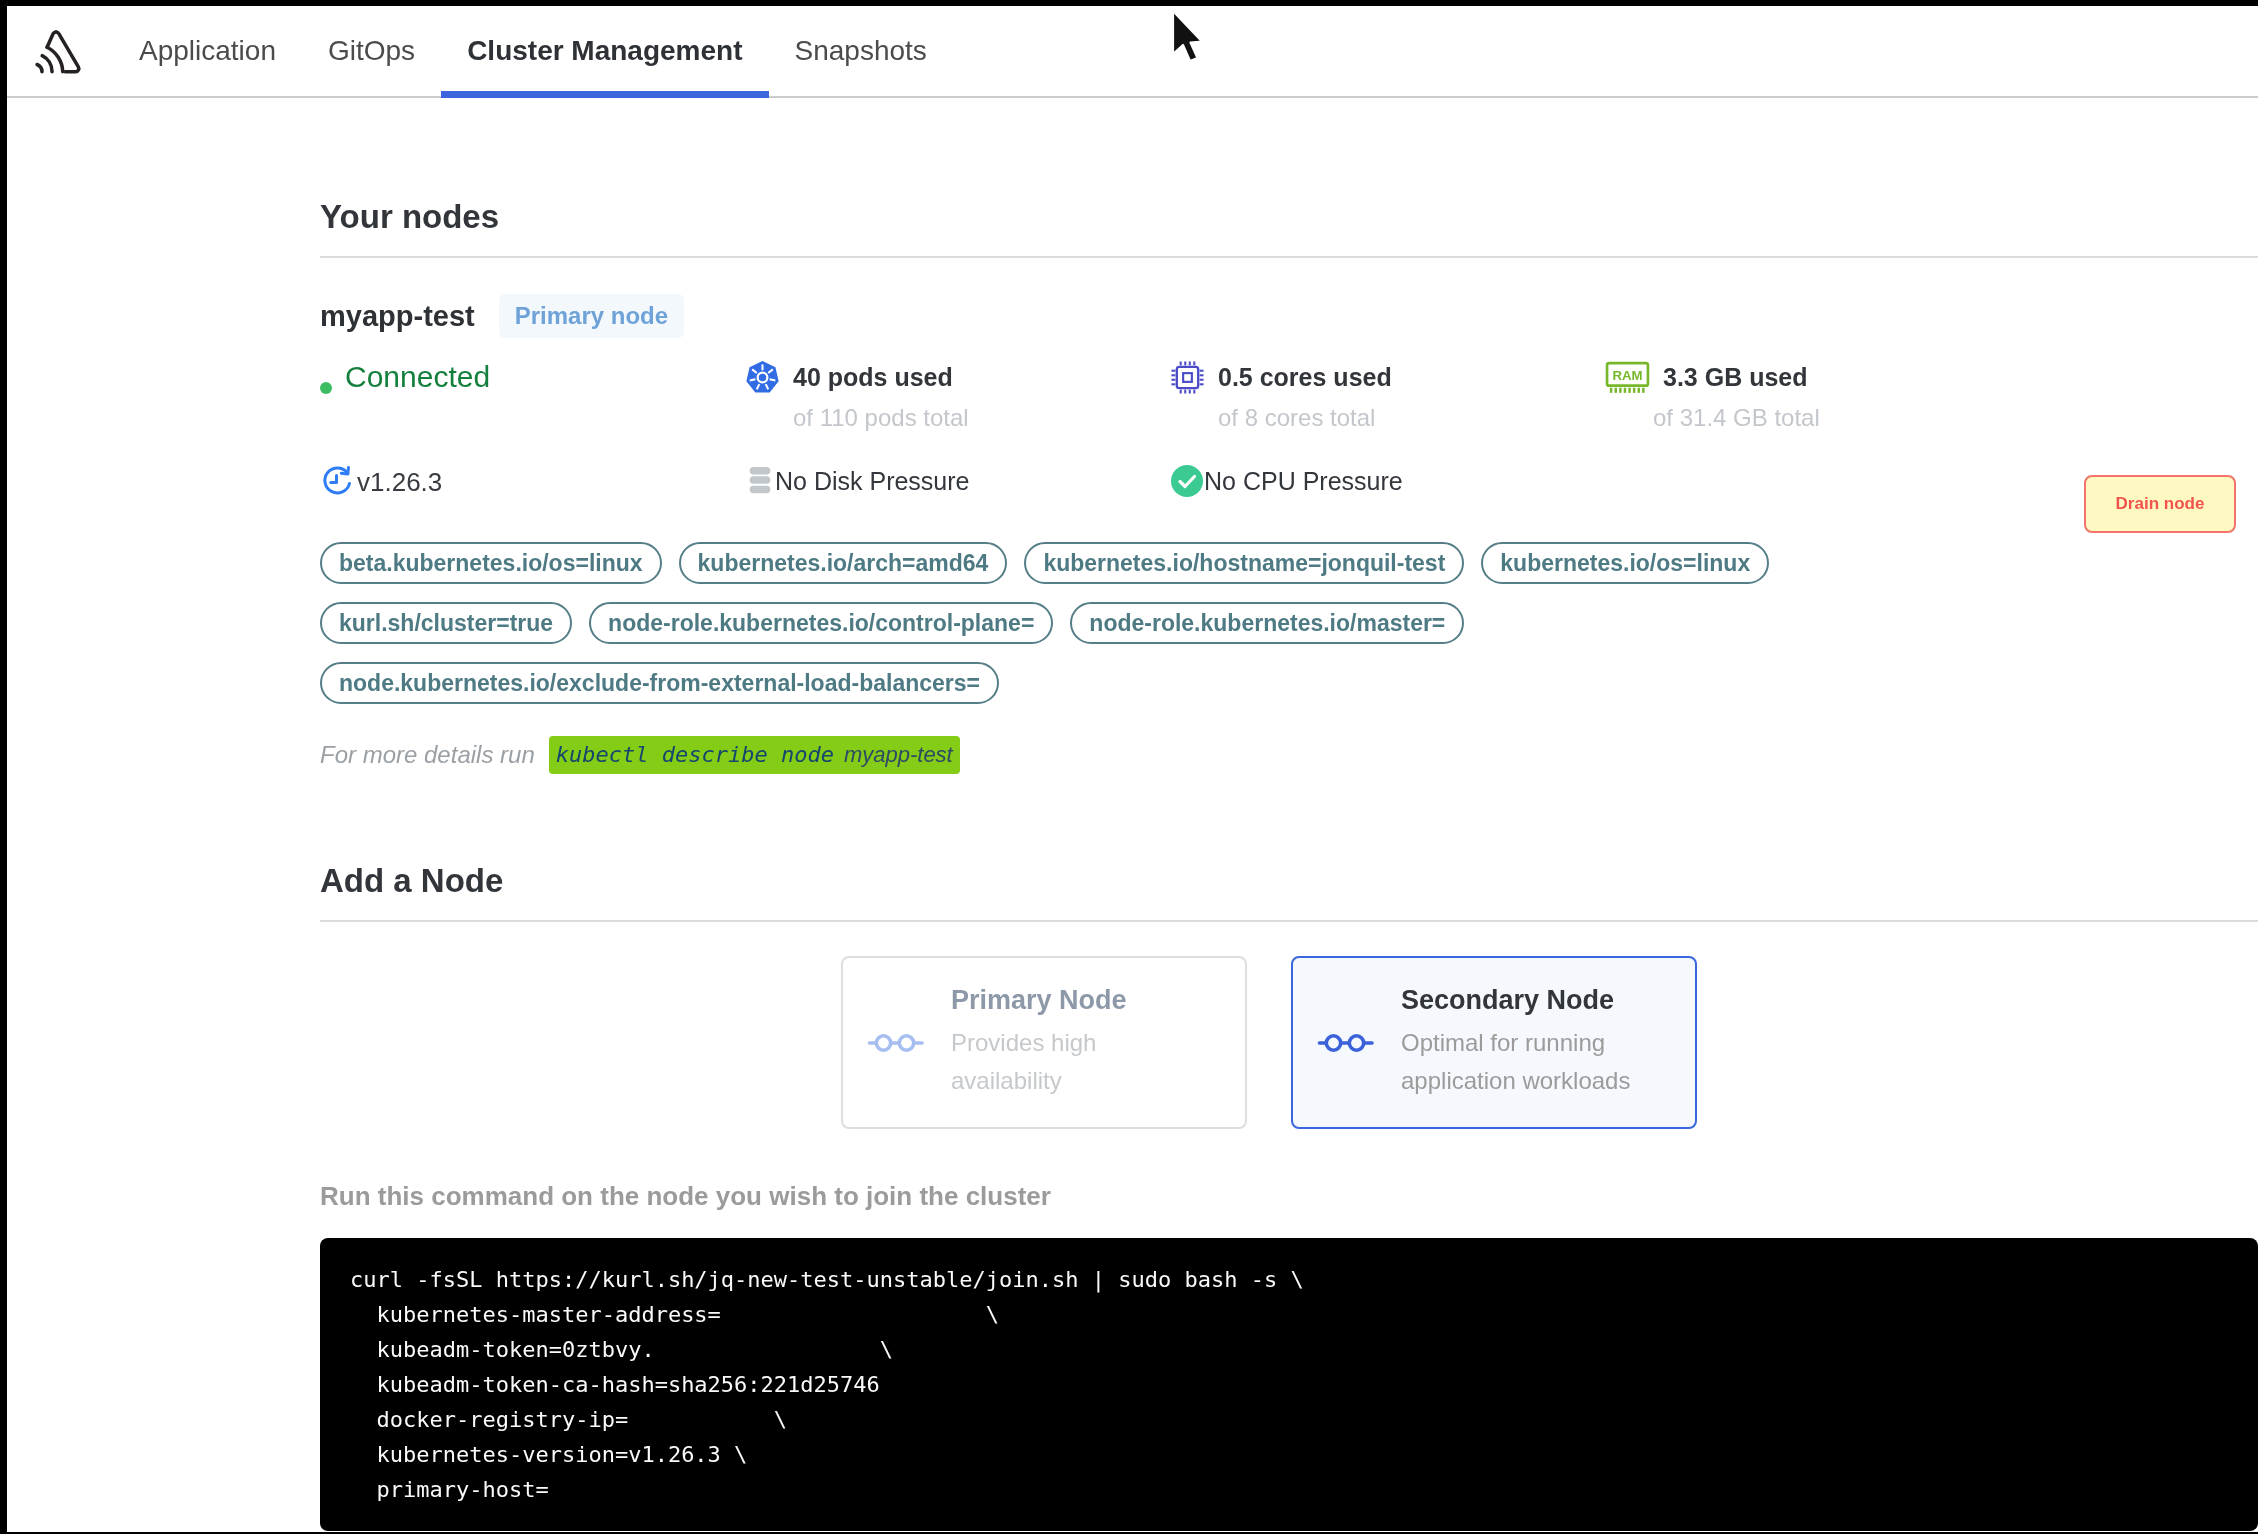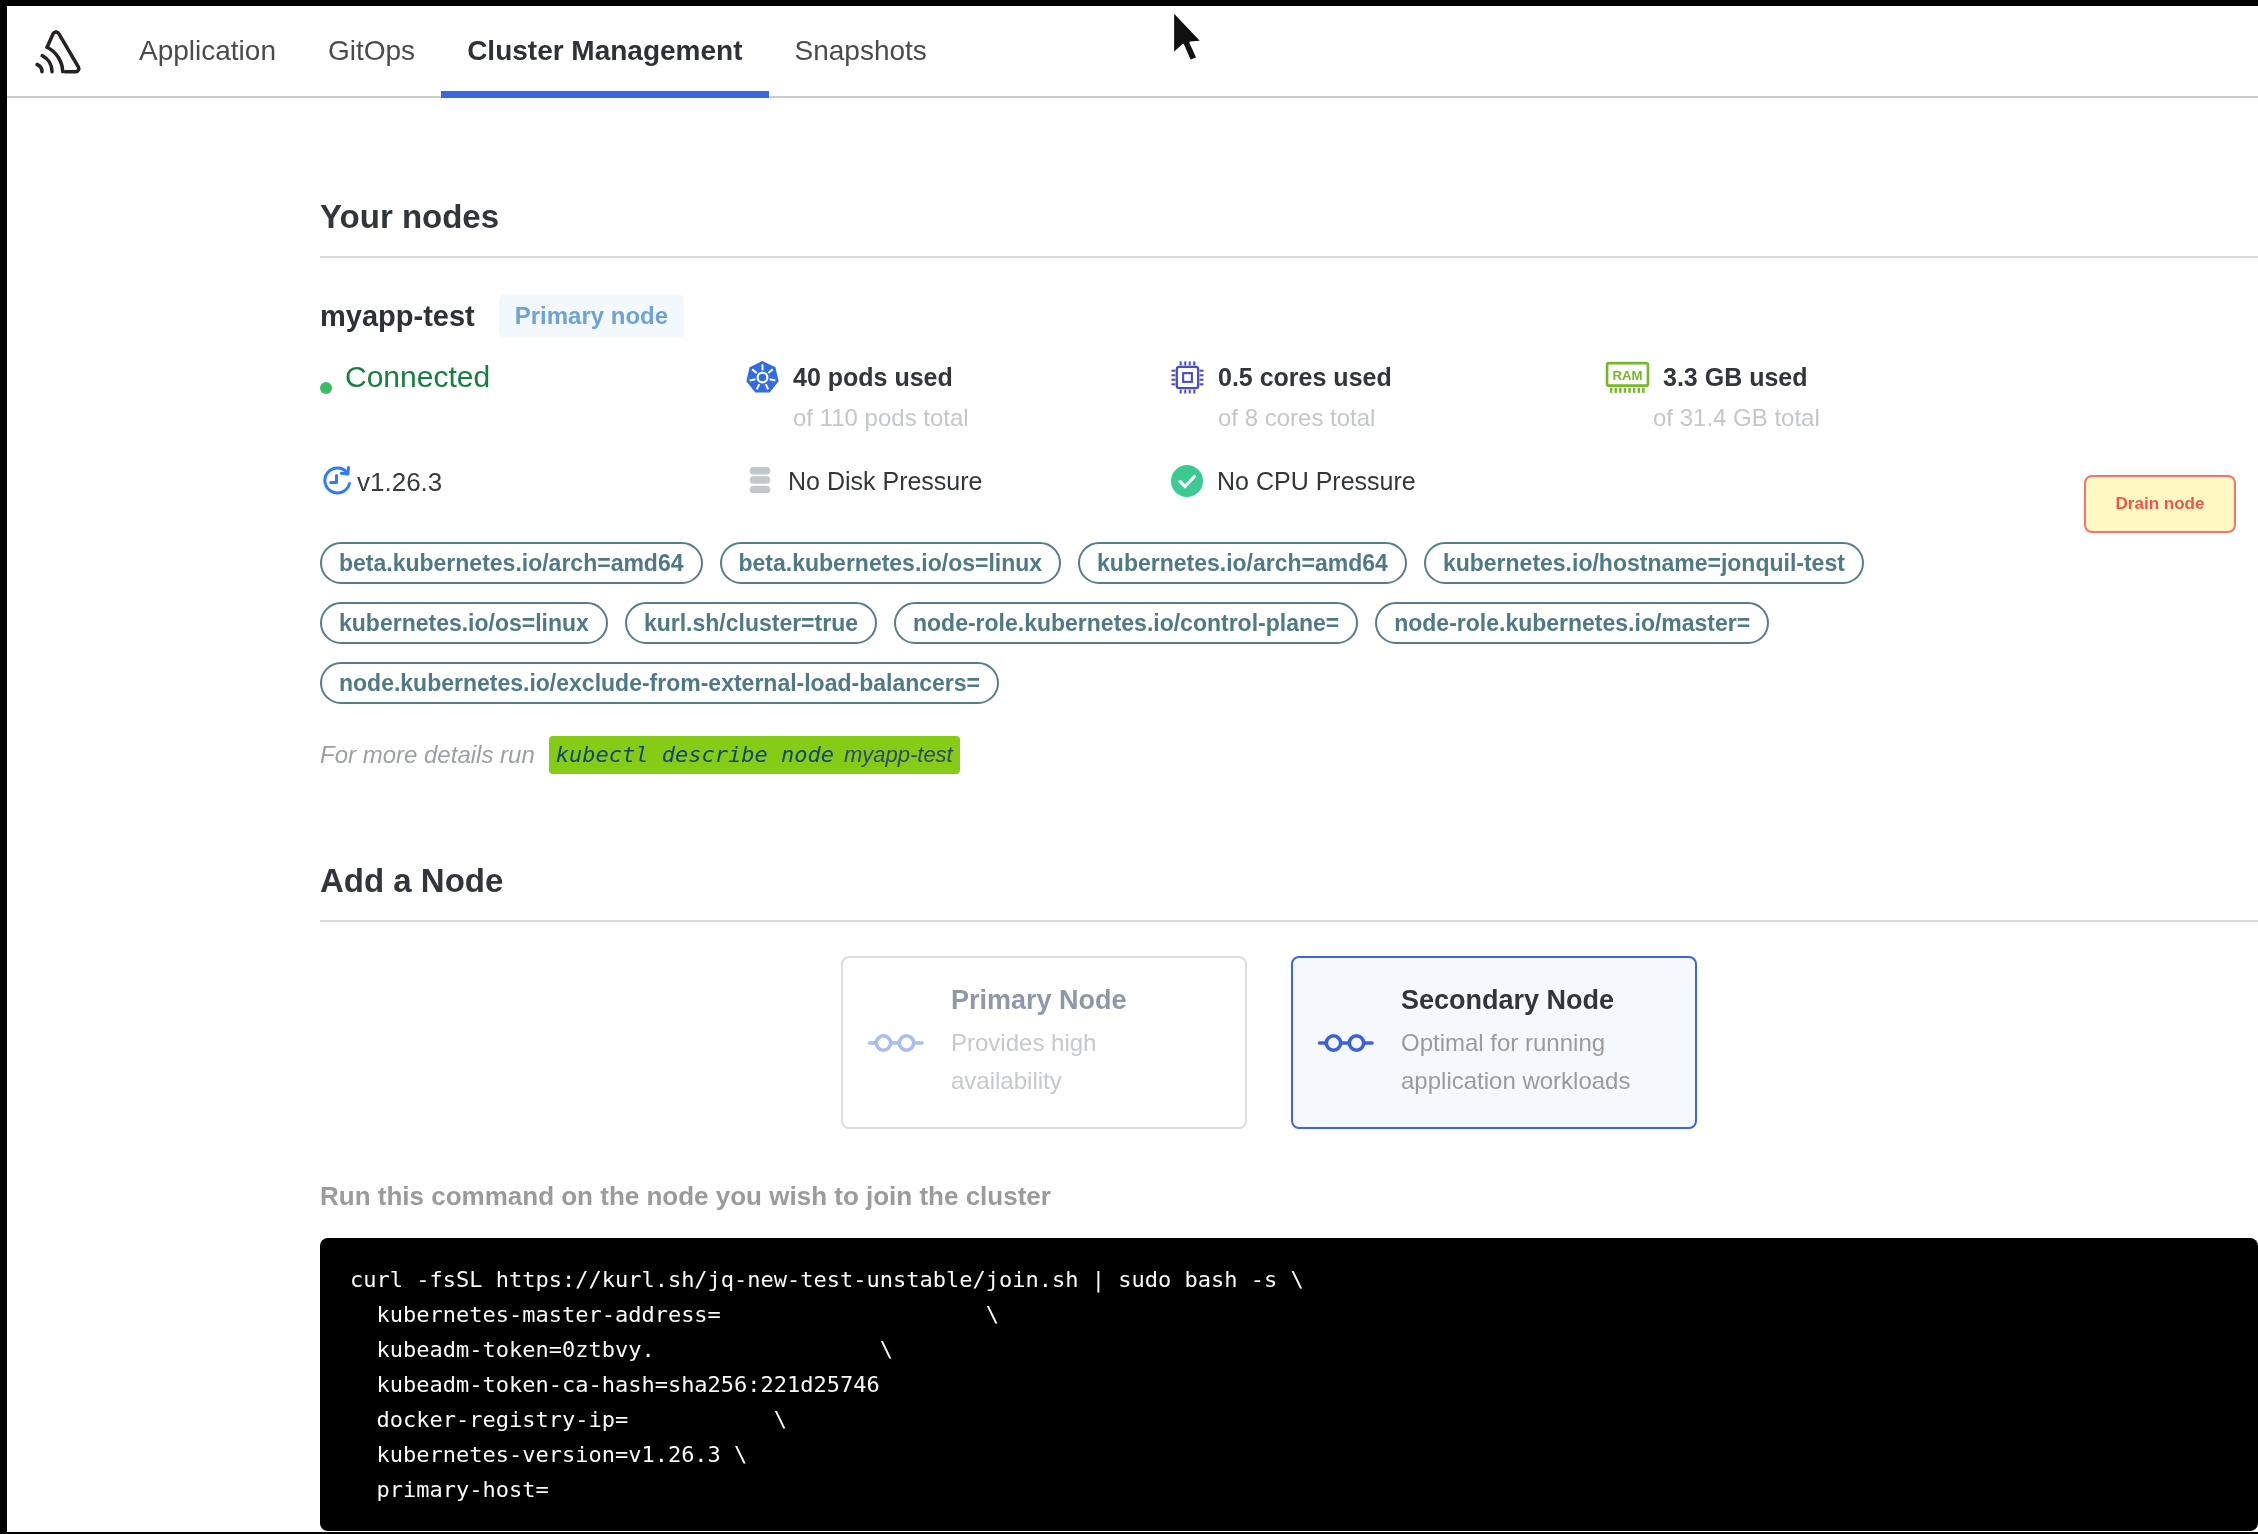--- a/index.html
+++ b/index.html
@@ -27,21 +27,21 @@
   .name-row{display:flex;align-items:center;gap:24px;}
   .node-name{font-size:29px;font-weight:700;color:#2e3135;}
   .badge{background:#f3f8fd;color:#6fa3d8;font-size:24px;font-weight:600;padding:8px 16px;border-radius:6px;}
 
   .stats-grid{display:grid;grid-template-columns:425px 425px 435px auto;margin-top:22px;row-gap:32px;align-items:start;}
   .connected{display:flex;align-items:flex-end;gap:13px;font-size:30px;color:#15803d;}
   .dot{width:12px;height:12px;border-radius:50%;background:#3dbd63;}
   .stat-top{display:flex;align-items:center;gap:13px;font-size:25px;font-weight:600;color:#32353a;}
   .stat-sub{margin-left:48px;margin-top:9px;font-size:24px;color:#c3c7cb;}
   .version{display:flex;align-items:flex-end;gap:3px;font-size:26px;color:#383c41;}
-  .cond{display:flex;align-items:center;gap:13px;font-size:25px;font-weight:500;color:#33373c;}
+  .cond{display:flex;align-items:center;gap:0;font-size:25px;font-weight:500;color:#33373c;}
 
   .labels{margin-top:44px;display:flex;flex-wrap:wrap;gap:18px 17px;max-width:1600px;}
   .pill{height:42px;display:flex;align-items:center;padding:0 17px;border:2px solid #567e88;border-radius:22px;color:#4e7a84;font-size:23px;font-weight:600;white-space:nowrap;box-sizing:border-box;}
 
   .details{margin-top:32px;display:flex;align-items:center;gap:14px;font-size:24px;color:#9ba0a5;font-style:italic;}
   .kcode{background:#84cc16;border-radius:4px;padding:6px 7px;display:flex;align-items:baseline;gap:10px;}
   .kcode .mono{font-family:"DejaVu Sans Mono","Liberation Mono",monospace;font-size:22px;color:#14466e;}
   .kcode .nodename{font-size:22px;color:#2f4a63;}
 
   .drain{position:absolute;top:469px;right:22px;width:152px;height:58px;border:2px solid #f4736c;border-radius:8px;
@@ -195,21 +195,20 @@
           <svg width="34" height="34" viewBox="0 0 34 34">
             <circle cx="17" cy="17" r="16" fill="#3bcb92"></circle>
             <polyline points="10,17.5 15,22.5 24.5,12.5" fill="none" stroke="#fff" stroke-width="3.2" stroke-linecap="round" stroke-linejoin="round"></polyline>
           </svg>
           <span>No CPU Pressure</span>
         </div>
 
       </div>
 
       <div class="labels">
-        <span class="pill">beta.kubernetes.io/arch=amd64</span>
         <span class="pill">beta.kubernetes.io/os=linux</span>
         <span class="pill">kubernetes.io/arch=amd64</span>
         <span class="pill">kubernetes.io/hostname=jonquil-test</span>
         <span class="pill">kubernetes.io/os=linux</span>
         <span class="pill">kurl.sh/cluster=true</span>
         <span class="pill">node-role.kubernetes.io/control-plane=</span>
         <span class="pill">node-role.kubernetes.io/master=</span>
         <span class="pill">node.kubernetes.io/exclude-from-external-load-balancers=</span>
       </div>
 

